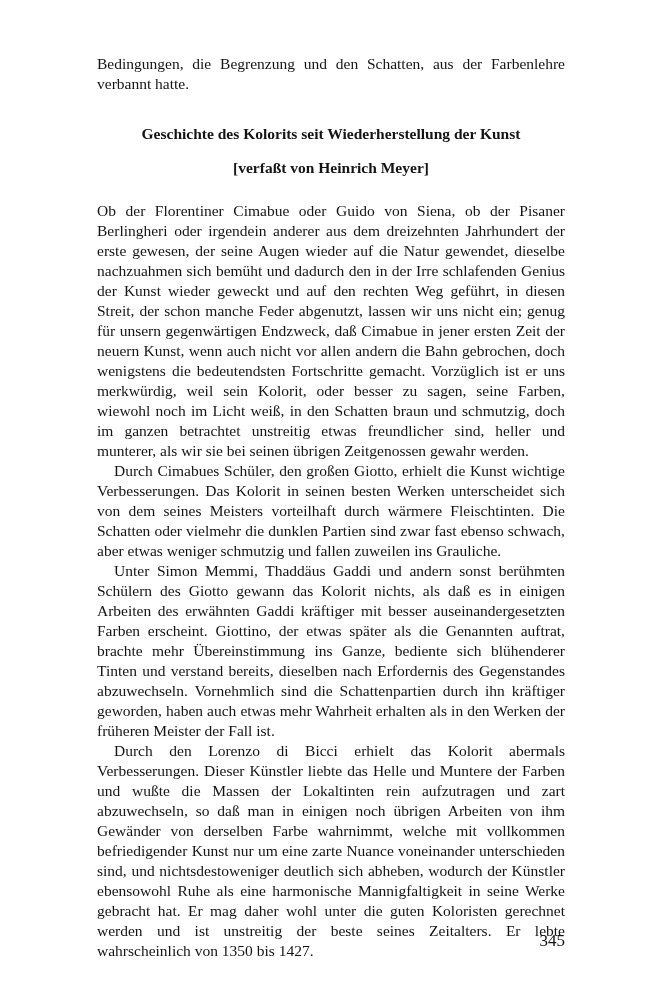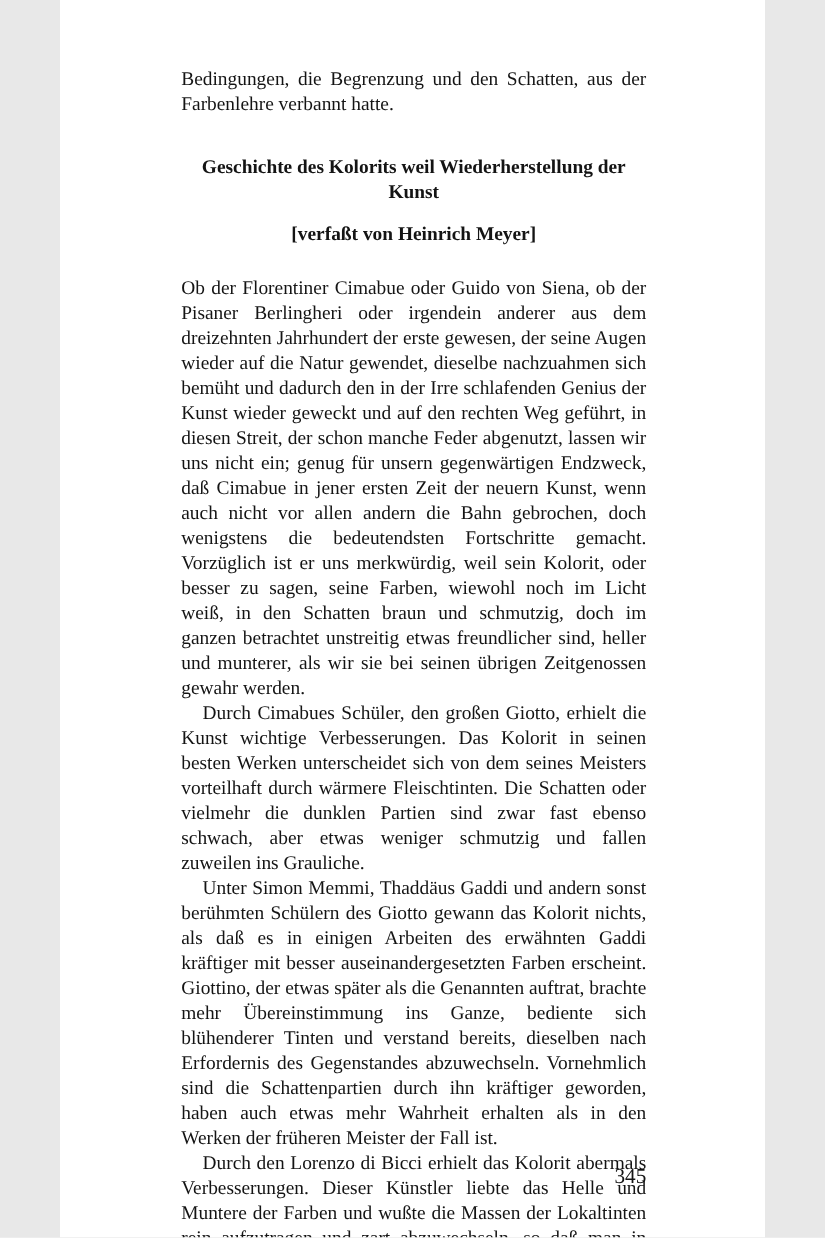--- a/index.html
+++ b/index.html
@@ -2,21 +2,21 @@
 <html lang="de"><head>
 <meta charset="utf-8">
 <style>
   html, body {
     margin: 0;
     padding: 0;
     background: #e8e8e8;
   }
   .book-page {
     position: relative;
-    width: 564px;
+    width: 660px;
     height: 990px;
     margin: 0 auto;
     background: #ffffff;
     box-sizing: border-box;
     padding: 54px 95px 0 97px;
     font-family: "Liberation Serif", "DejaVu Serif", serif;
     font-size: 15.5px;
     line-height: 20px;
     color: #141414;
     overflow: hidden;
@@ -55,21 +55,21 @@
     line-height: 14px;
   }
 </style>
 </head>
 <body>
 
 <div class="book-page">
 
   <p class="continuation">Bedingungen, die Begrenzung und den Schatten, aus der Farbenlehre verbannt hatte.</p>
 
-  <h2 class="chapter-heading">Geschichte des Kolorits weil Wiederherstellung der Kunst</h2>
+  <h2 class="chapter-heading">Geschichte des Kolorits seit Wiederherstellung der Kunst</h2>
 
   <p class="byline">[verfaßt von Heinrich Meyer]</p>
 
   <div class="body-text">
     <p>Ob der Florentiner Cimabue oder Guido von Siena, ob der Pisaner Berlingheri oder irgendein anderer aus dem dreizehnten Jahrhundert der erste gewesen, der seine Augen wieder auf die Natur gewendet, dieselbe nachzuahmen sich bemüht und dadurch den in der Irre schlafenden Genius der Kunst wieder geweckt und auf den rechten Weg geführt, in diesen Streit, der schon manche Feder abgenutzt, lassen wir uns nicht ein; genug für unsern gegenwärtigen Endzweck, daß Cimabue in jener ersten Zeit der neuern Kunst, wenn auch nicht vor allen andern die Bahn gebrochen, doch wenigstens die bedeutendsten Fortschritte gemacht. Vorzüglich ist er uns merkwürdig, weil sein Kolorit, oder besser zu sagen, seine Farben, wiewohl noch im Licht weiß, in den Schatten braun und schmutzig, doch im ganzen betrachtet unstreitig etwas freundlicher sind, heller und munterer, als wir sie bei seinen übrigen Zeitgenossen gewahr werden.</p>
     <p class="indent">Durch Cimabues Schüler, den großen Giotto, erhielt die Kunst wichtige Verbesserungen. Das Kolorit in seinen besten Werken unterscheidet sich von dem seines Meisters vorteilhaft durch wärmere Fleischtinten. Die Schatten oder vielmehr die dunklen Partien sind zwar fast ebenso schwach, aber etwas weniger schmutzig und fallen zuweilen ins Grauliche.</p>
     <p class="indent">Unter Simon Memmi, Thaddäus Gaddi und andern sonst berühmten Schülern des Giotto gewann das Kolorit nichts, als daß es in einigen Arbeiten des erwähnten Gaddi kräftiger mit besser auseinandergesetzten Farben erscheint. Giottino, der etwas später als die Genannten auftrat, brachte mehr Übereinstimmung ins Ganze, bediente sich blühenderer Tinten und verstand bereits, dieselben nach Erfordernis des Gegenstandes abzuwechseln. Vornehmlich sind die Schattenpartien durch ihn kräftiger geworden, haben auch etwas mehr Wahrheit erhalten als in den Werken der früheren Meister der Fall ist.</p>
     <p class="indent">Durch den Lorenzo di Bicci erhielt das Kolorit abermals Verbesserungen. Dieser Künstler liebte das Helle und Muntere der Farben und wußte die Massen der Lokaltinten rein aufzutragen und zart abzuwechseln, so daß man in einigen noch übrigen Arbeiten von ihm Gewänder von derselben Farbe wahrnimmt, welche mit vollkommen befriedigender Kunst nur um eine zarte Nuance voneinander unterschieden sind, und nichtsdestoweniger deutlich sich abheben, wodurch der Künstler ebensowohl Ruhe als eine harmonische Mannigfaltigkeit in seine Werke gebracht hat. Er mag daher wohl unter die guten Koloristen gerechnet werden und ist unstreitig der beste seines Zeitalters. Er lebte wahrscheinlich von 1350 bis 1427.</p>
   </div>
 

